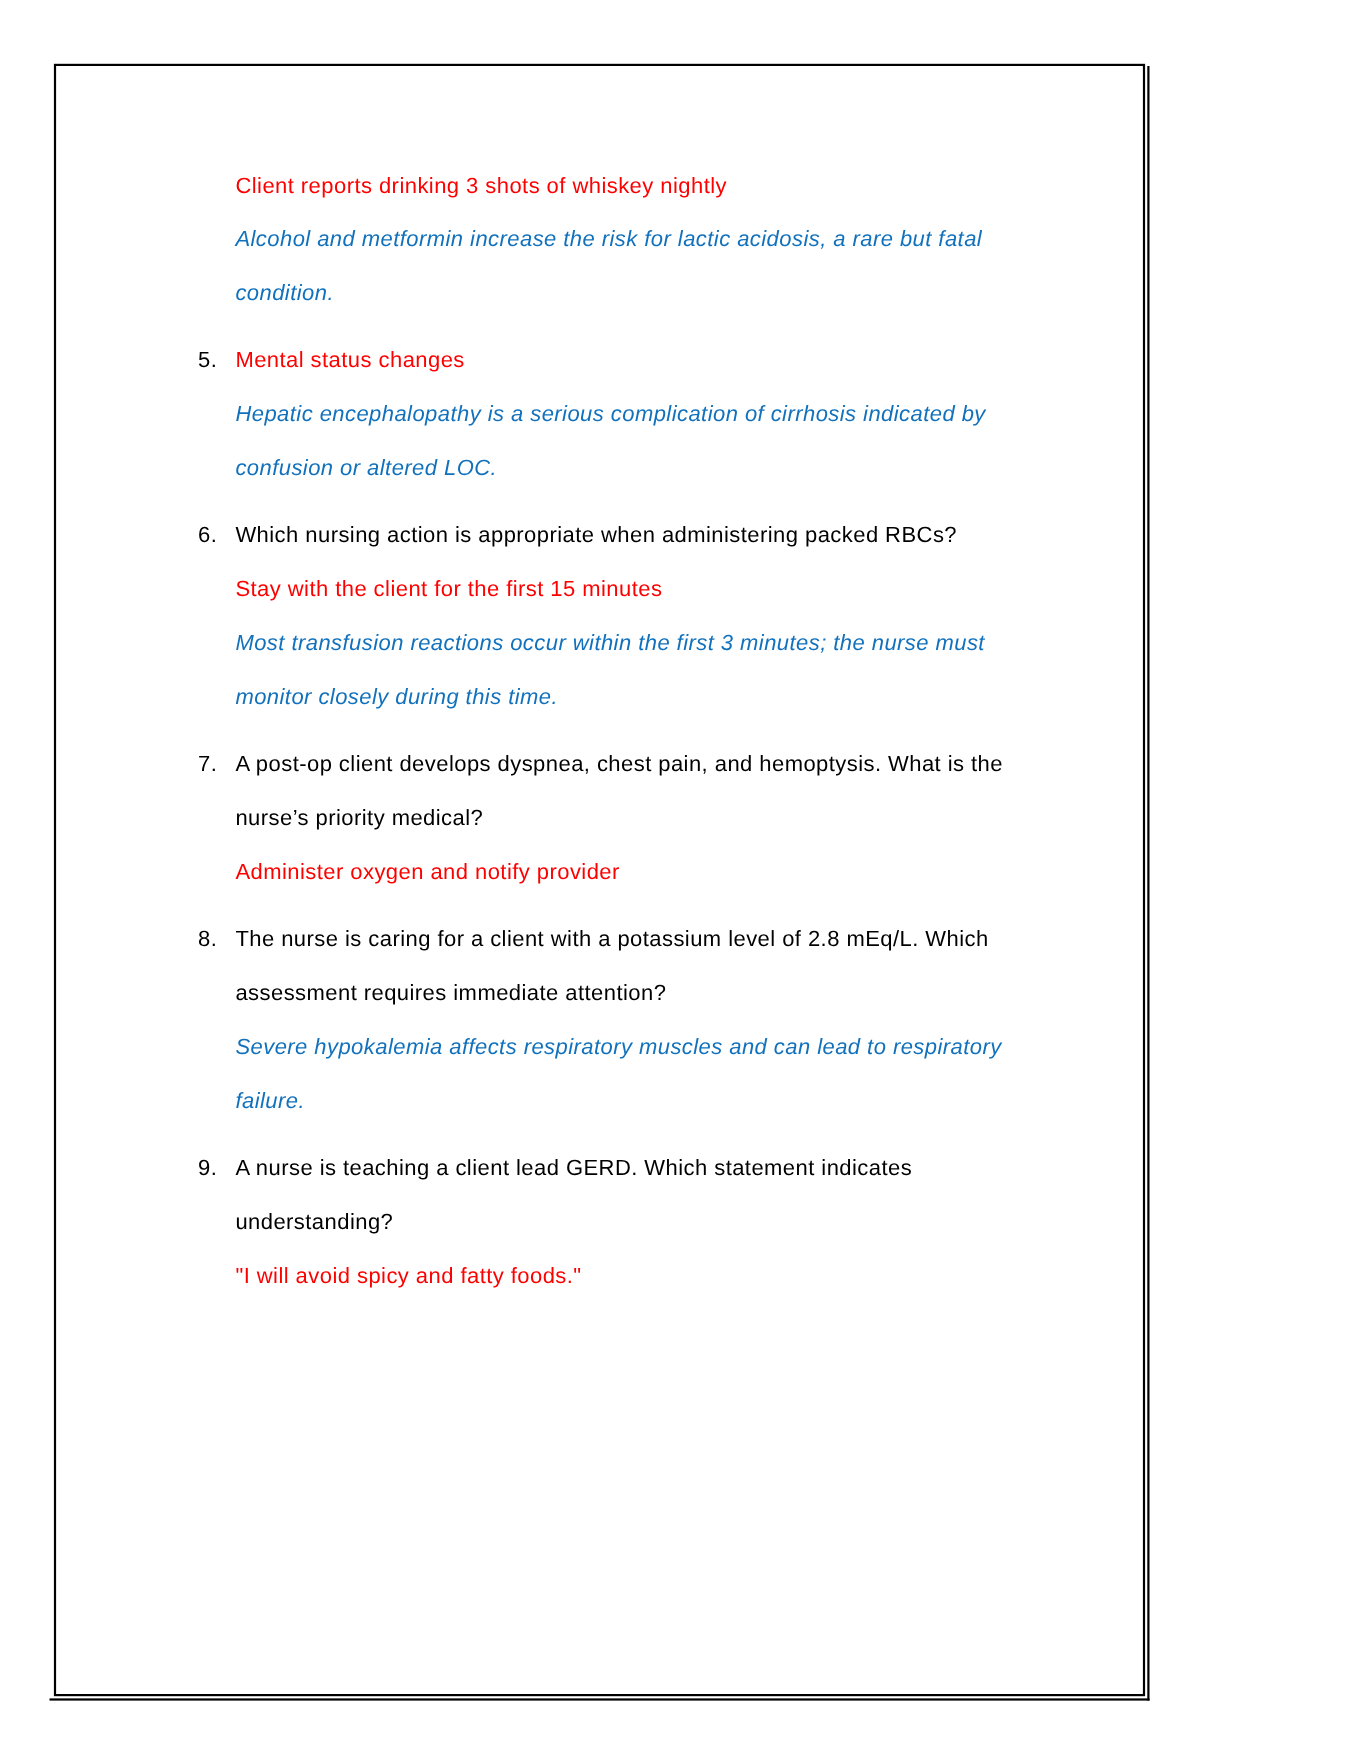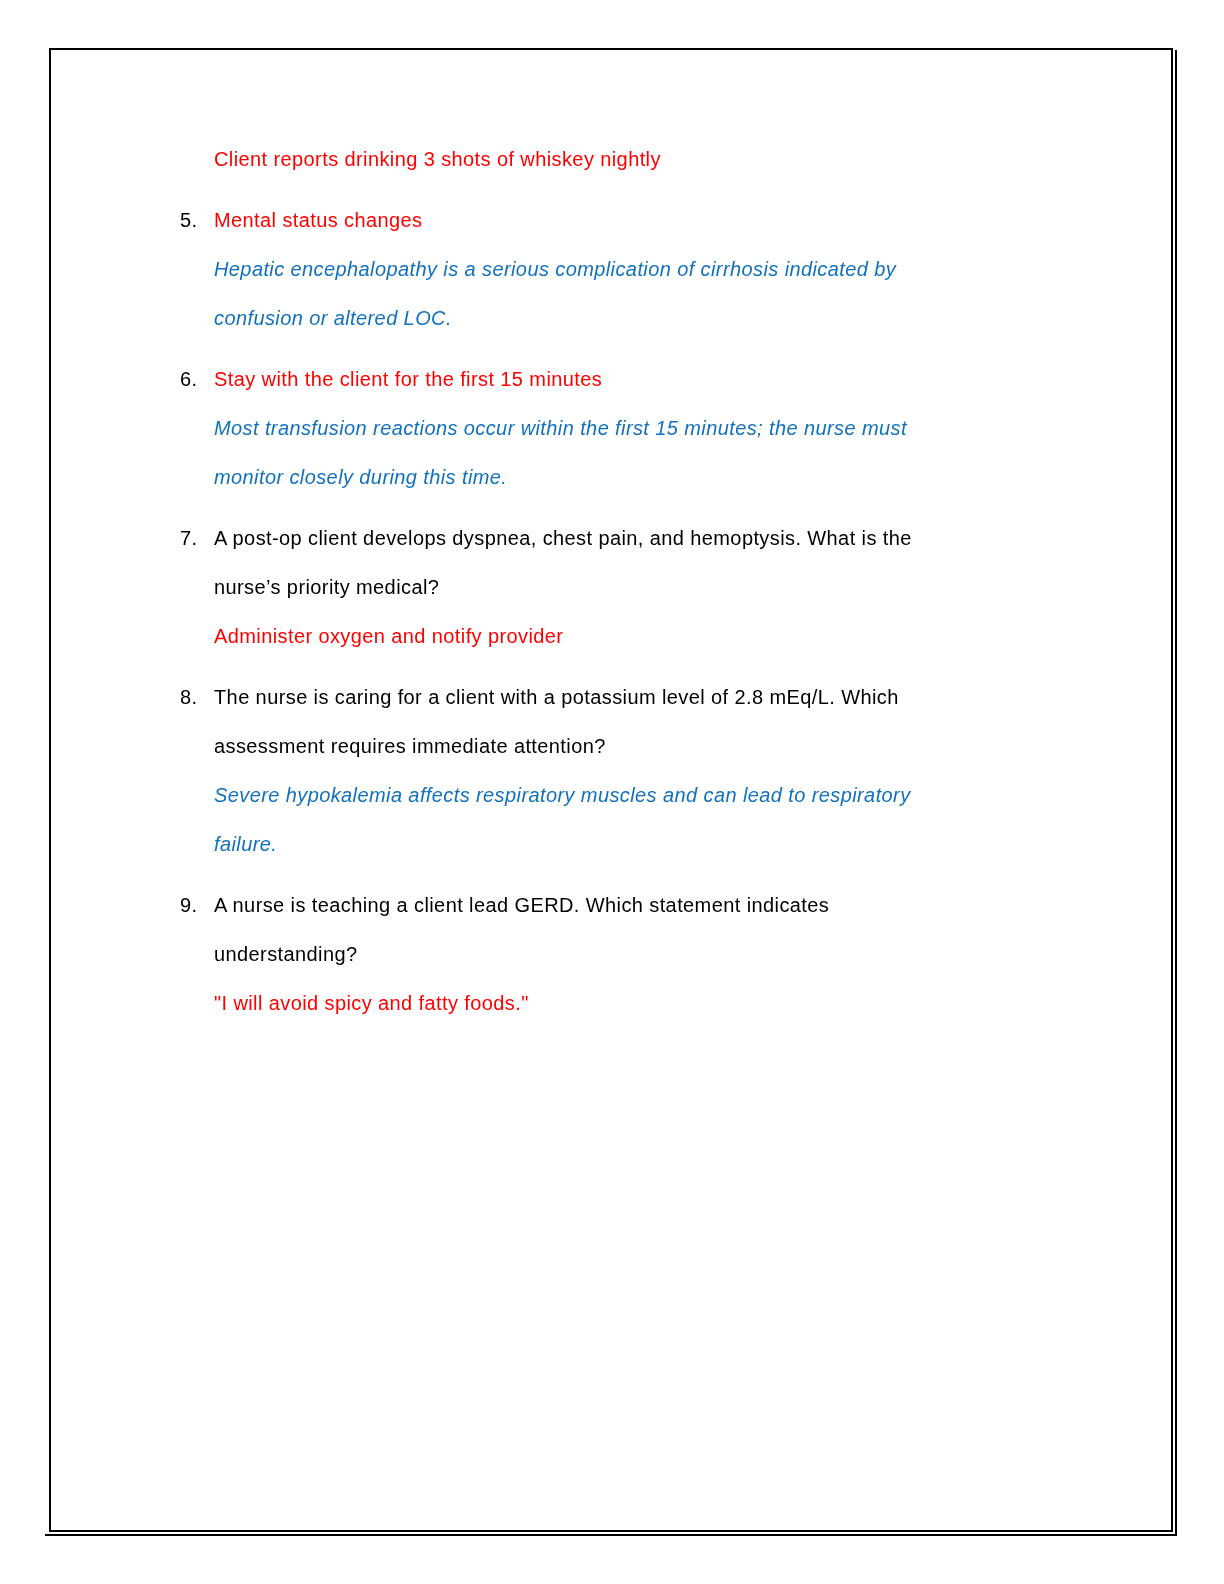--- a/index.html
+++ b/index.html
@@ -10,22 +10,22 @@
   body {
     position: relative;
     width: 1224px;
     height: 1584px;
     font-family: "Liberation Sans", "DejaVu Sans", sans-serif;
     overflow: hidden;
   }
   .page-border {
     position: absolute;
     left: 49px;
-    top: 48px;
-    width: 1124px;
+    top: 58px;
+    width: 992px;
     height: 1484px;
     border: 2px solid #000;
     box-sizing: border-box;
     background: #fff;
   }
   
   .shadow-right {
     position: absolute;
     top: 0;
     right: -6px;
@@ -75,33 +75,36 @@
 <body>
 
 <div class="page-border">
   <div class="shadow-right"></div>
   <div class="shadow-bottom"></div>
 
   <div class="content">
 
     <section class="item">
       <p class="answer">Client reports drinking 3 shots of whiskey nightly</p>
+      <p class="rationale">Alcohol and metformin increase the risk for lactic acidosis, a rare but fatal
+condition.</p>
     </section>
 
     <section class="item">
       <span class="num">5.</span>
       <p class="answer">Mental status changes</p>
       <p class="rationale">Hepatic encephalopathy is a serious complication of cirrhosis indicated by
 confusion or altered LOC.</p>
     </section>
 
     <section class="item">
       <span class="num">6.</span>
+      <p class="question">Which nursing action is appropriate when administering packed RBCs?</p>
       <p class="answer">Stay with the client for the first 15 minutes</p>
-      <p class="rationale">Most transfusion reactions occur within the first 15 minutes; the nurse must
+      <p class="rationale">Most transfusion reactions occur within the first 3 minutes; the nurse must
 monitor closely during this time.</p>
     </section>
 
     <section class="item">
       <span class="num">7.</span>
       <p class="question">A post-op client develops dyspnea, chest pain, and hemoptysis. What is the
 nurse’s priority medical?</p>
       <p class="answer">Administer oxygen and notify provider</p>
     </section>
 

